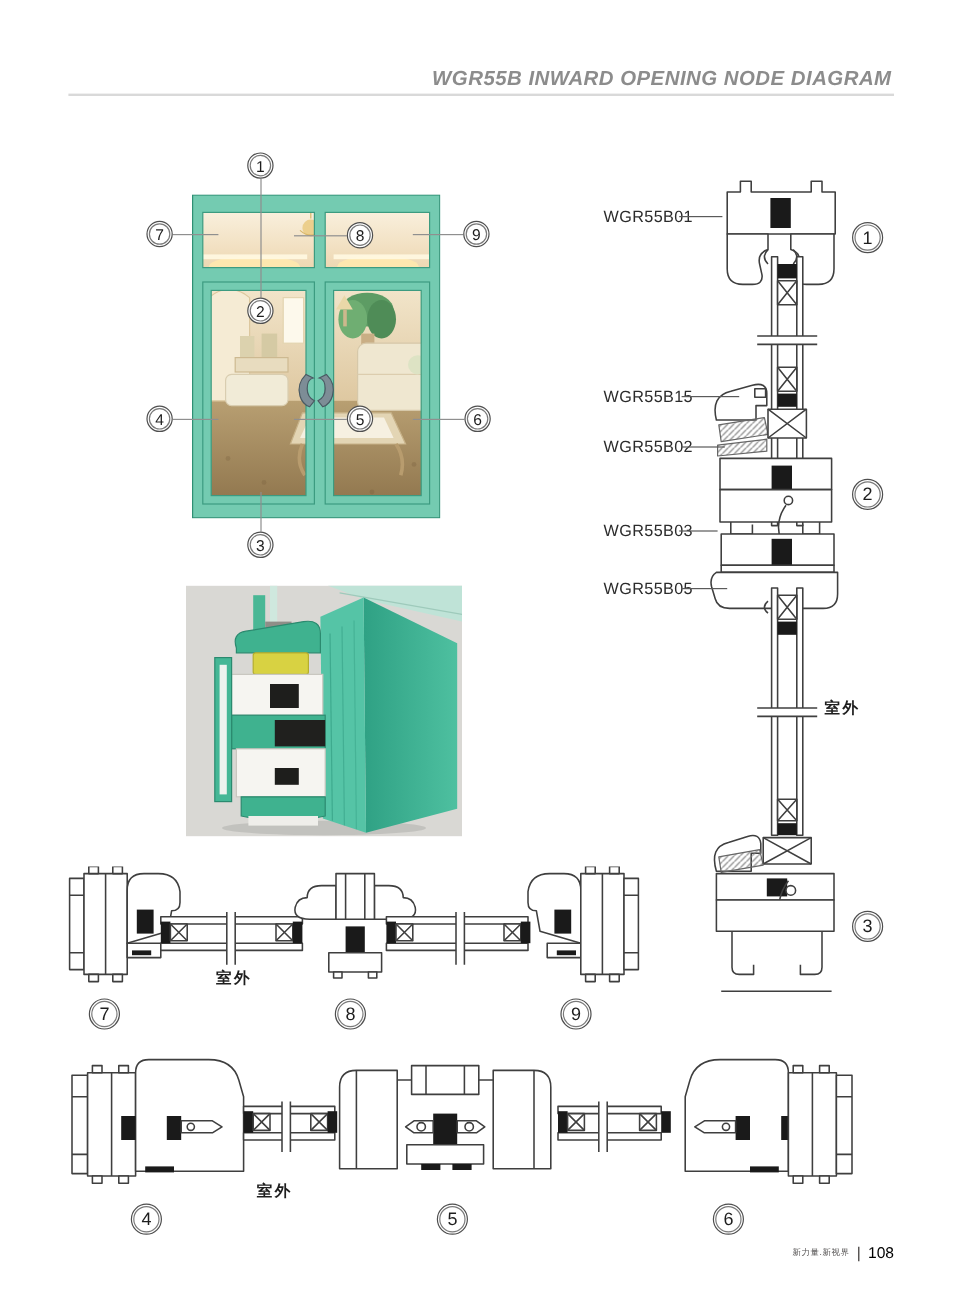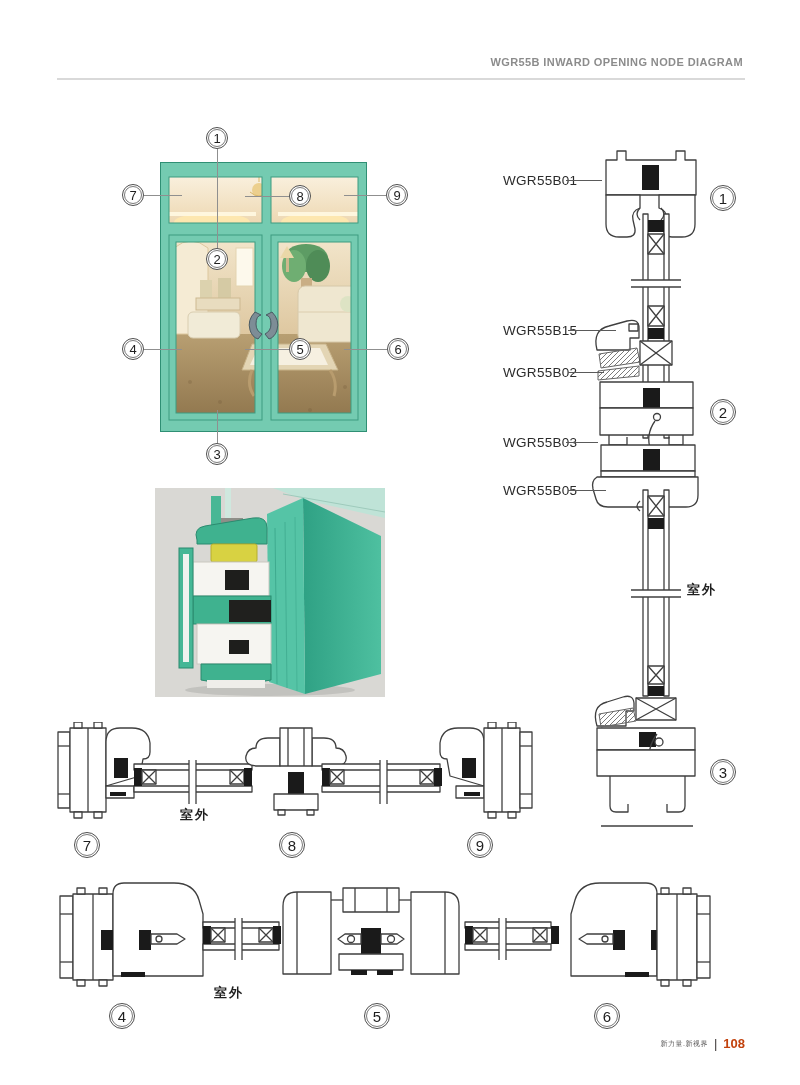--- a/index.html
+++ b/index.html
@@ -3,40 +3,40 @@
 <meta charset="utf-8">
 <style>
   html,body{margin:0;padding:0;background:#fff;}
   .page{position:relative;width:800px;height:1085px;background:#ffffff;overflow:hidden;
         font-family:"Liberation Sans",sans-serif;}
   .abs{position:absolute;}
   
   .title-row{position:absolute;top:25px;right:57px;text-align:right;white-space:nowrap;}
   .title-code{font-size:28px;font-weight:bold;color:#F5B31A;letter-spacing:0.5px;}
   .title-cn{font-size:25px;font-weight:bold;color:#3E3A39;letter-spacing:2px;margin-left:8px;}
-  .subtitle{position:absolute;top:56px;right:57px;font-size:11px;font-weight:bold;color:#8C8C8C;letter-spacing:0.4px;}
+  .subtitle{position:absolute;top:56px;right:57px;font-size:17px;font-weight:bold;color:#8C8C8C;letter-spacing:0.4px;font-style:italic;}
   .hdr-divider{position:absolute;left:57px;top:78px;width:688px;height:2px;background:#D9D9D9;}
   
   .callout{position:absolute;width:22px;height:22px;box-sizing:border-box;background:#fff;
            border:1px solid #4f4f4f;border-radius:50%;display:flex;align-items:center;justify-content:center;
            font-size:13px;color:#1e1e1e;z-index:30;}
   .callout::after{content:"";position:absolute;inset:1px;border:1px solid #7a7a7a;border-radius:50%;}
   .marker{width:26px;height:26px;font-size:15px;}
   
   .cl{position:absolute;background:#8f8f8f;z-index:25;}
   .ldr{position:absolute;height:1px;background:#5a5a5a;}
   .plabel{position:absolute;font-size:13.5px;color:#2b2b2b;letter-spacing:0.3px;}
   .cn-label{position:absolute;font-size:13px;font-weight:bold;color:#1e1e1e;letter-spacing:2px;}
   
   .window-fig{position:absolute;left:160px;top:162px;width:207px;height:270px;}
   
   .footer{position:absolute;right:55px;top:1036px;display:flex;align-items:center;gap:6px;}
   .footer-brand{font-size:7px;color:#595757;letter-spacing:0.5px;}
   .footer-sep{font-size:13px;color:#3E3A39;}
-  .footer-page{font-size:13px;font-weight:bold;color:#c2410c;}
+  .footer-page{font-size:13px;font-weight:normal;color:#000000;}
   svg{display:block;}
 </style>
 </head>
 <body>
 
 <div class="page">
 
   <div class="subtitle">WGR55B INWARD OPENING NODE DIAGRAM</div>
   <div class="hdr-divider"></div>
 

